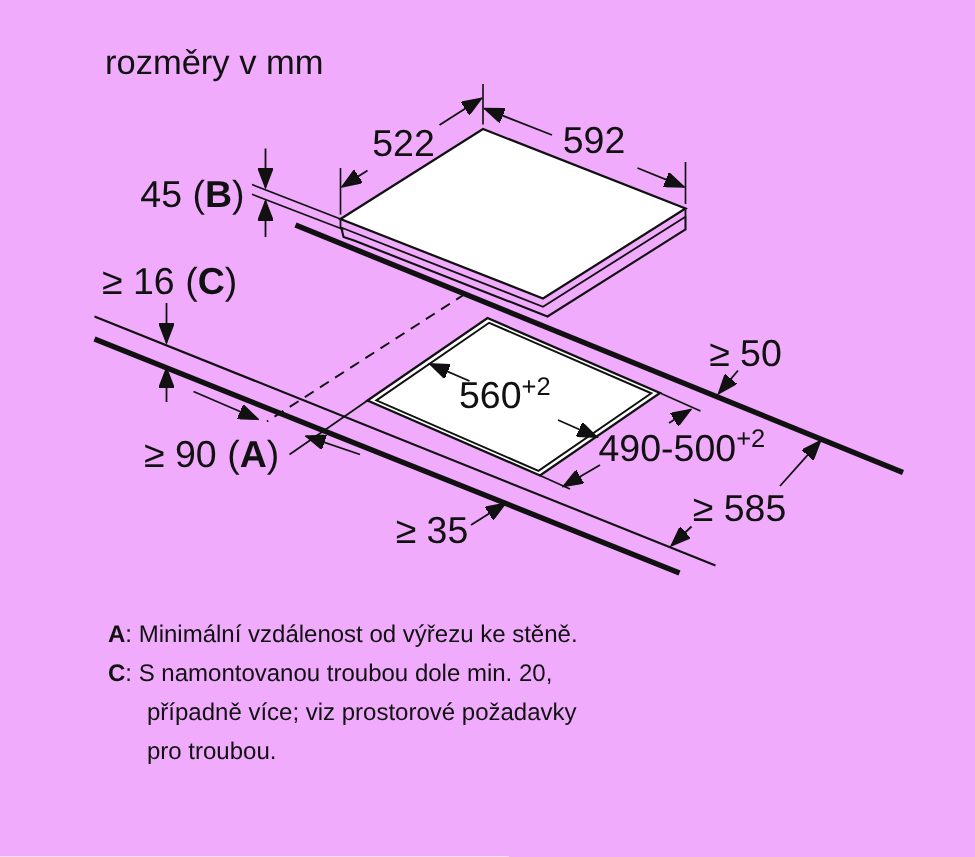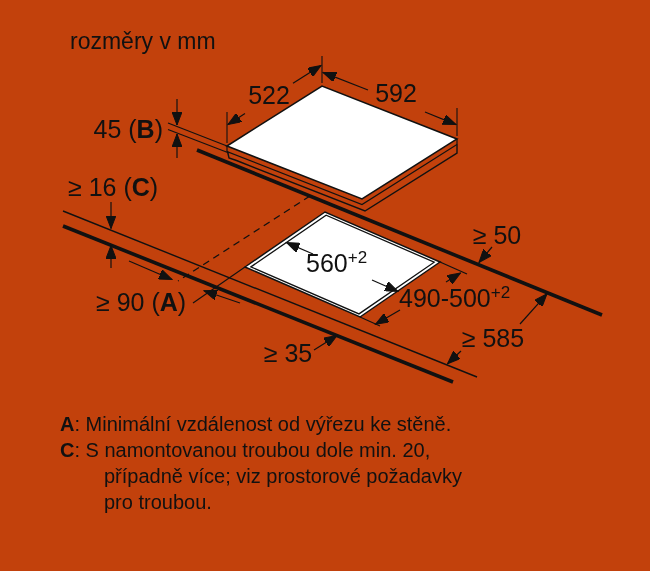--- a/index.html
+++ b/index.html
@@ -1,26 +1,26 @@
 <!DOCTYPE html>
 <html><head>
 <meta charset="utf-8">
 <style>
   html,body{margin:0;padding:0;background:#ffffff;}
-  .stage{position:relative;width:650px;height:571px;background:#c2410c;overflow:hidden;
+  .stage{position:relative;width:650px;height:571px;background:#f0abfc;overflow:hidden;
          font-family:"Liberation Sans", sans-serif;color:#111;}
   .diagram-svg{position:absolute;left:0;top:0;}
   .dim-label{font-family:"Liberation Sans", sans-serif;font-size:25px;fill:#111;}
   .dim-sup{font-size:17px;}
   .title-text{font-family:"Liberation Sans", sans-serif;font-size:23px;fill:#111;}
-  .legend{position:absolute;left:60px;top:411px;width:540px;
-          font-size:20px;line-height:26px;color:#111;}
+  .legend{position:absolute;left:72px;top:411px;width:540px;
+          font-size:16px;line-height:26px;color:#111;}
   .legend-row{white-space:nowrap;}
   .legend-row b{font-weight:bold;}
-  .legend-row.cont{margin-left:44px;}
+  .legend-row.cont{margin-left:26px;}
   line,polyline,path,polygon{stroke:#111;}
 </style>
 </head>
 <body>
 
 <div class="stage">
 
   <svg class="diagram-svg" width="650" height="400" viewBox="0 0 650 400">
     <defs>
       <marker id="ah" markerUnits="userSpaceOnUse" markerWidth="14" markerHeight="10" refX="13" refY="5" orient="auto">

